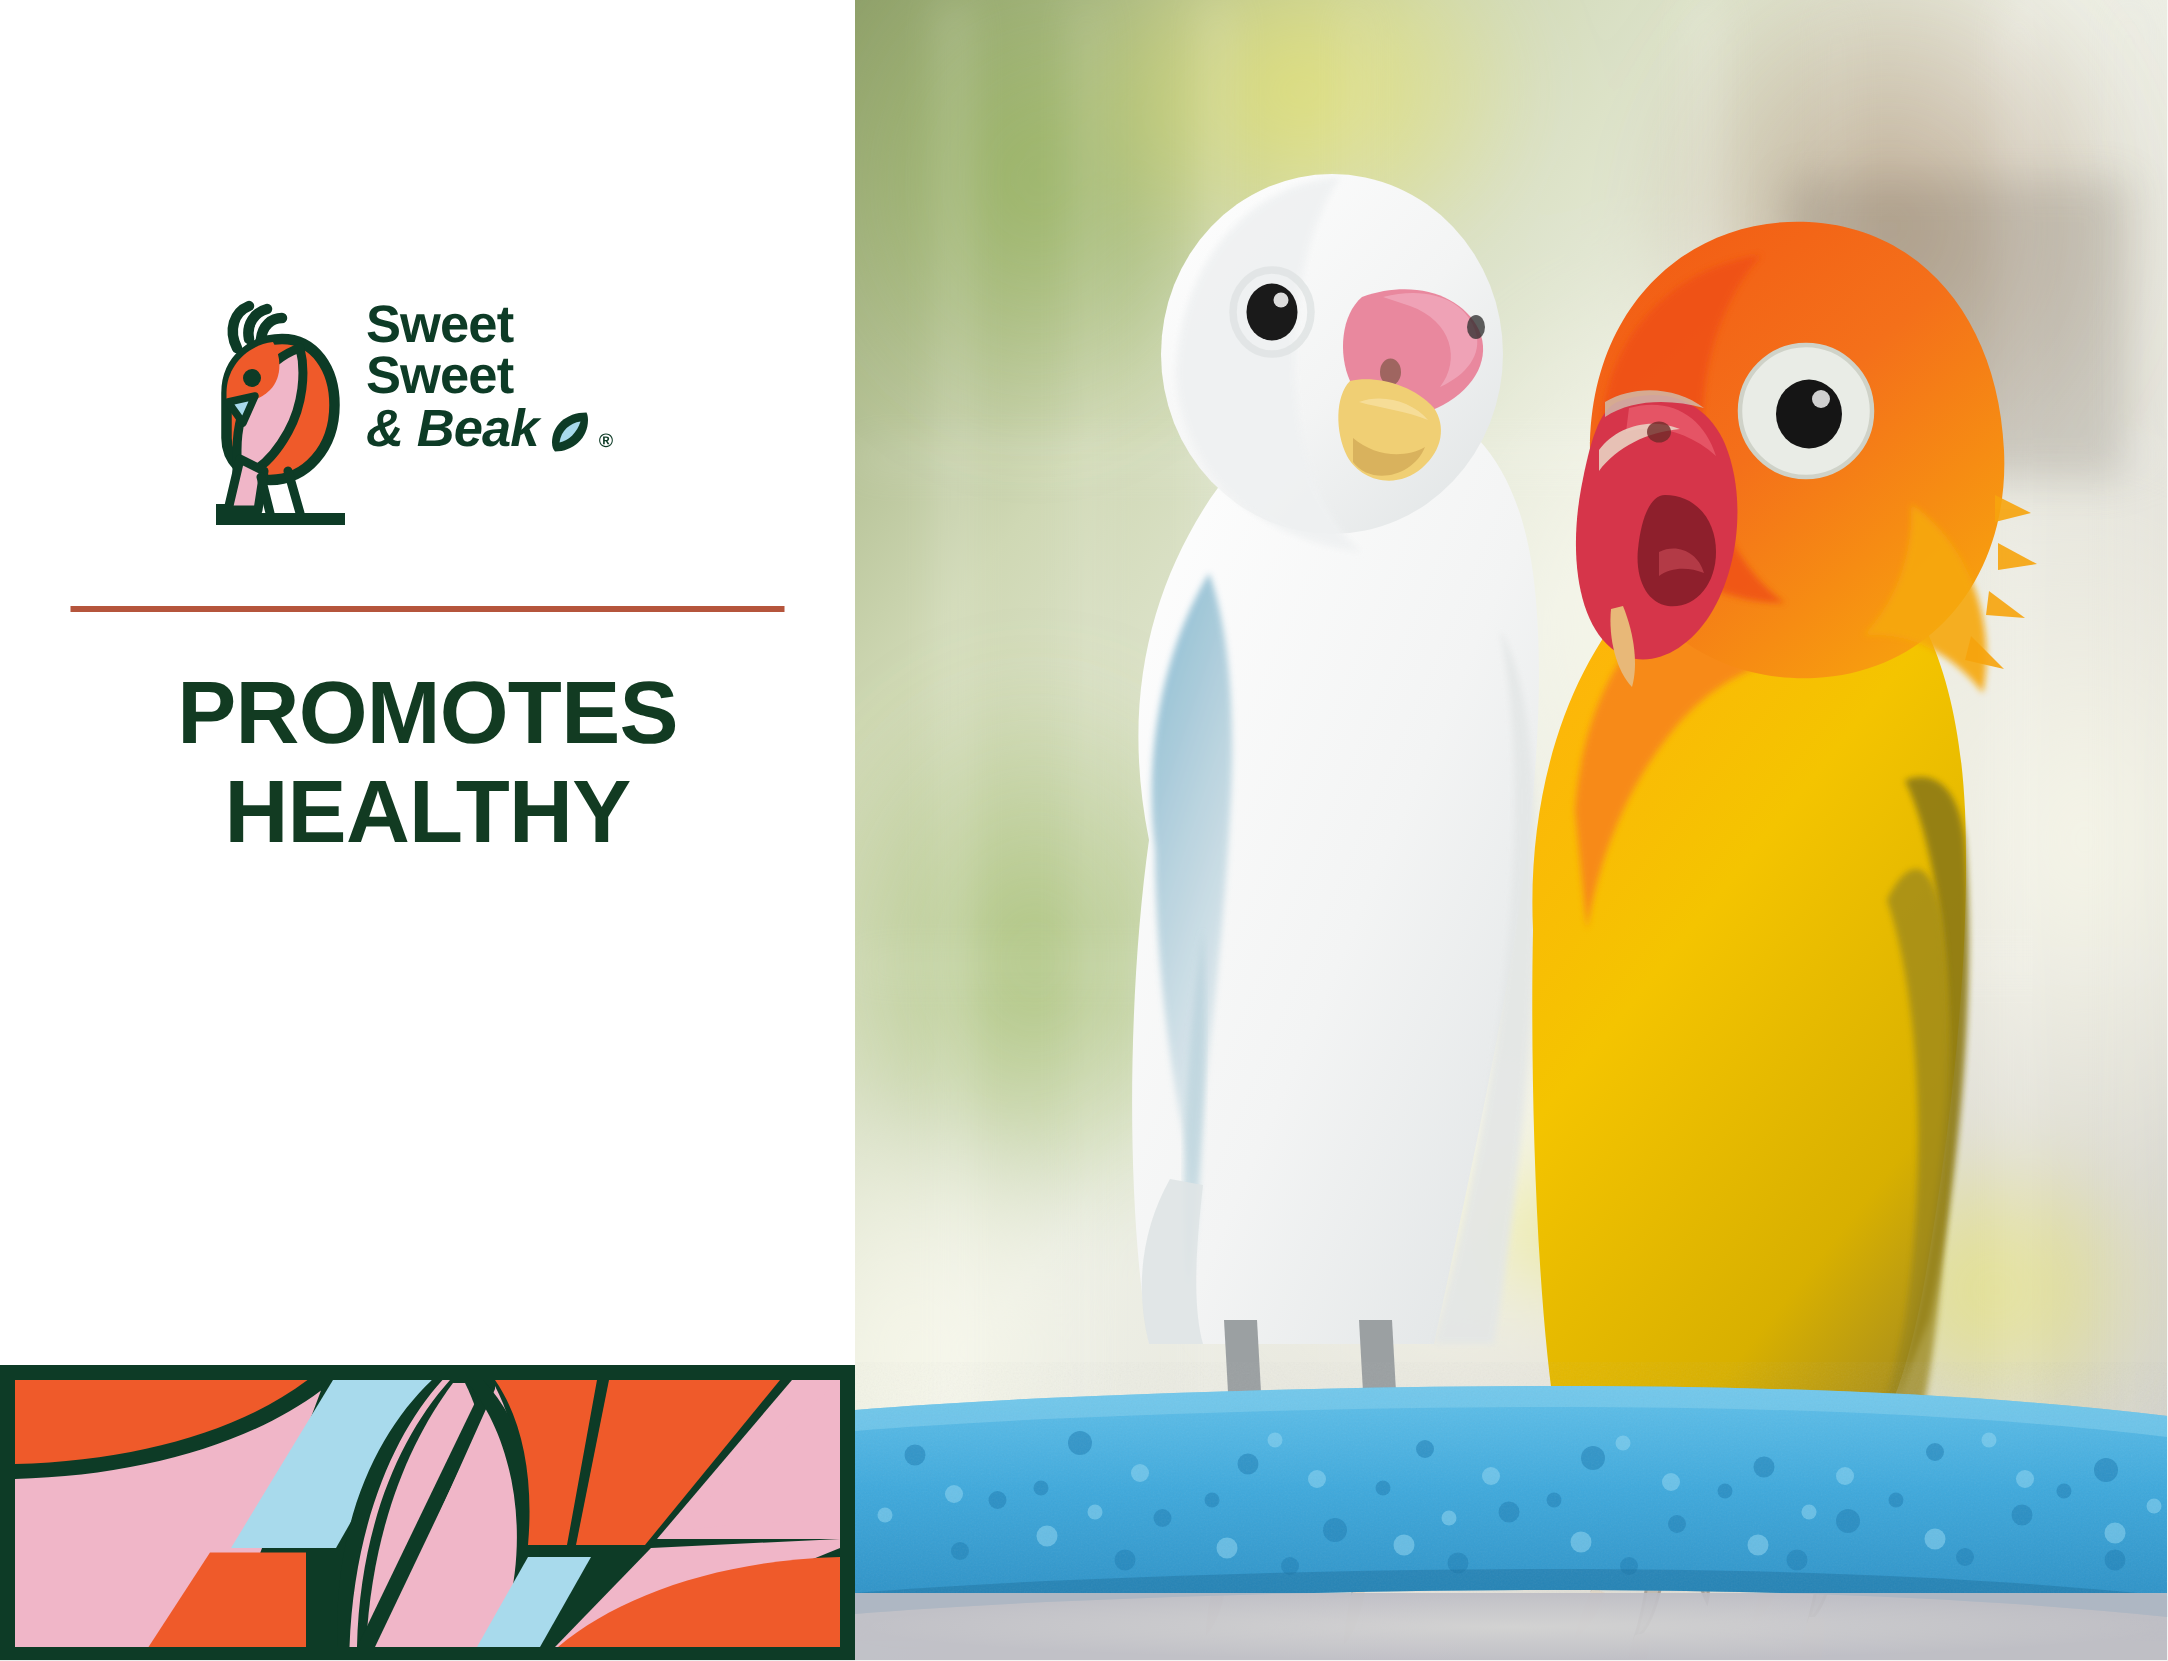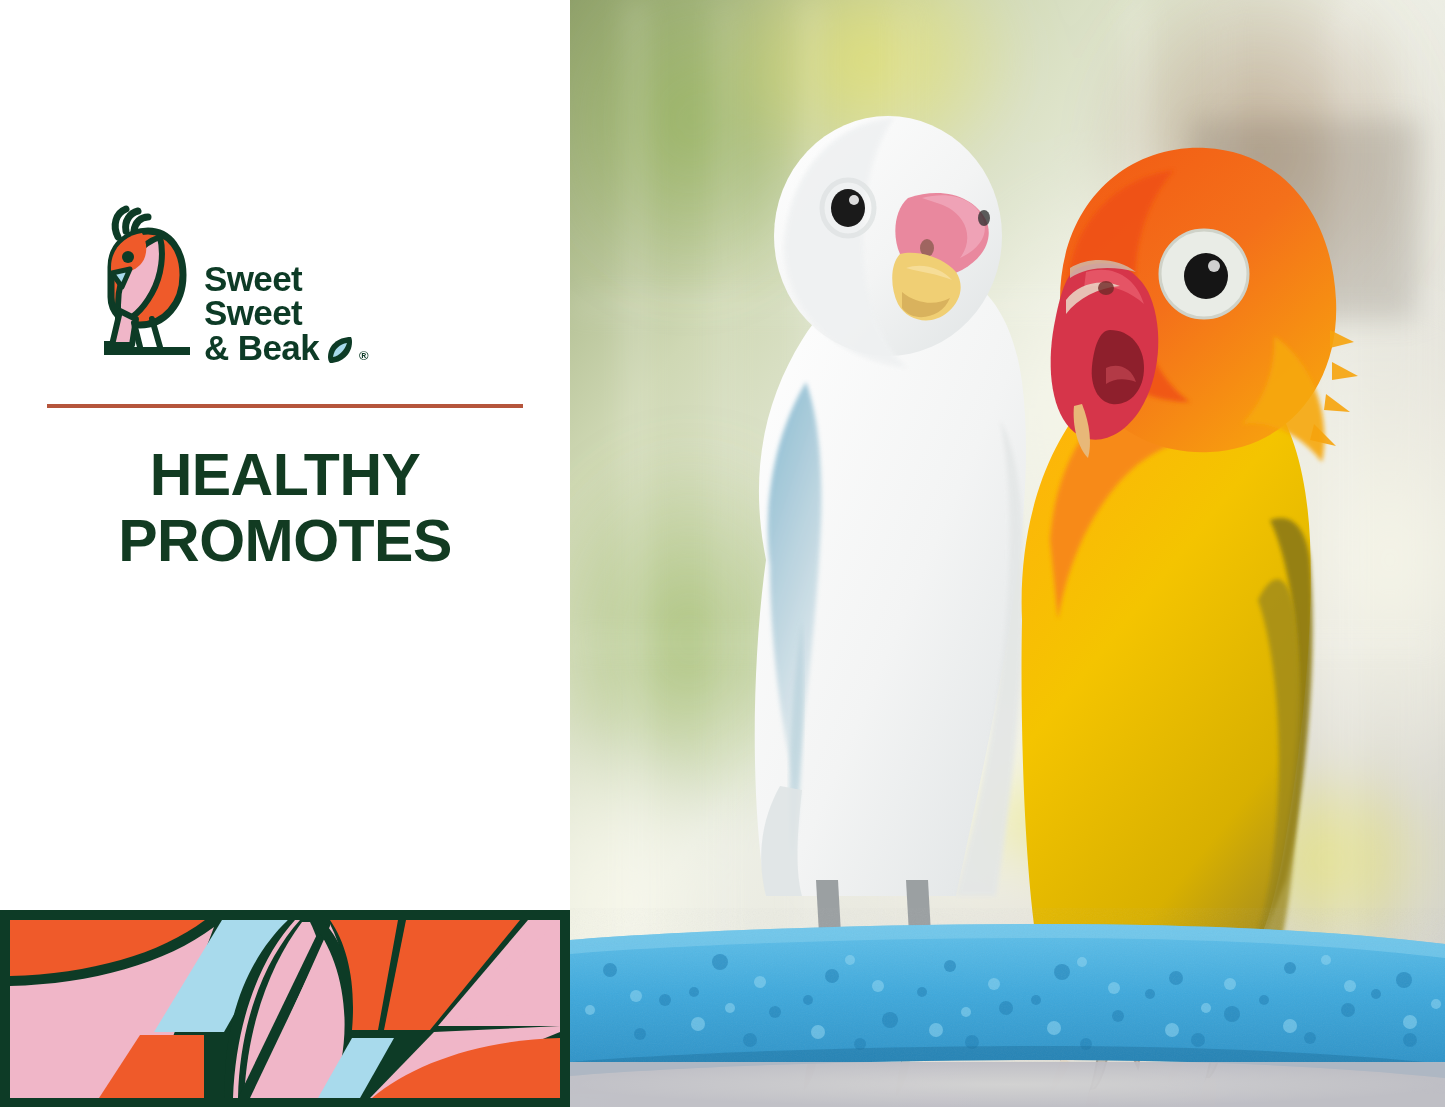--- a/index.html
+++ b/index.html
@@ -32,23 +32,23 @@
     background: #ffffff;
   }
 
   .logo-block {
     position: absolute;
     left: 0;
     top: 196px;
     width: 570px;
     height: 165px;
     display: flex;
-    align-items: flex-end;
+    align-items: flex-start;
     justify-content: flex-start;
-    padding-left: 78px;
+    padding-left: 118px;
     box-sizing: border-box;
   }
   .logo-mark {
     width: 112px;
     height: 160px;
     flex: 0 0 auto;
   }
   .logo-wordmark {
     margin-left: 14px;
     display: flex;
@@ -61,20 +61,21 @@
     color: #0D3B26;
     font-weight: bold;
     font-size: 35px;
     line-height: 0.98;
     letter-spacing: -0.6px;
     white-space: nowrap;
   }
   .logo-line3-wrap {
     display: flex;
     align-items: flex-end;
+    font-style: italic;
   }
   .logo-leaf {
     width: 34px;
     height: 34px;
     margin-left: 4px;
     position: relative;
     top: 2px;
   }
   .logo-reg {
     color: #0D3B26;
@@ -178,22 +179,22 @@
             <path d="M24 10 C17 11 11 16 10 24 C16 23 22 17 24 10 Z" fill="#A8DAEC"></path>
           </svg>
           <span class="logo-reg">®</span>
         </div>
       </div>
     </div>
 
     <div class="divider"></div>
 
     <div class="headline">
+      <div>PROMOTES</div>
       <div>HEALTHY</div>
-      <div>PROMOTES</div>
     </div>
 
     <div class="mosaic">
       <svg viewBox="0 0 570 197" preserveAspectRatio="none">
         <rect x="0" y="0" width="570" height="197" fill="#0D3B26"></rect>
         <g stroke="none">
 
           <path d="M10 10 L205 10 C160 44 90 64 10 66 Z" fill="#EF5A2A"></path>
 
           <path d="M10 76 C92 74 166 53 214 17 L150 188 L10 188 Z" fill="#F0B6C8"></path>

